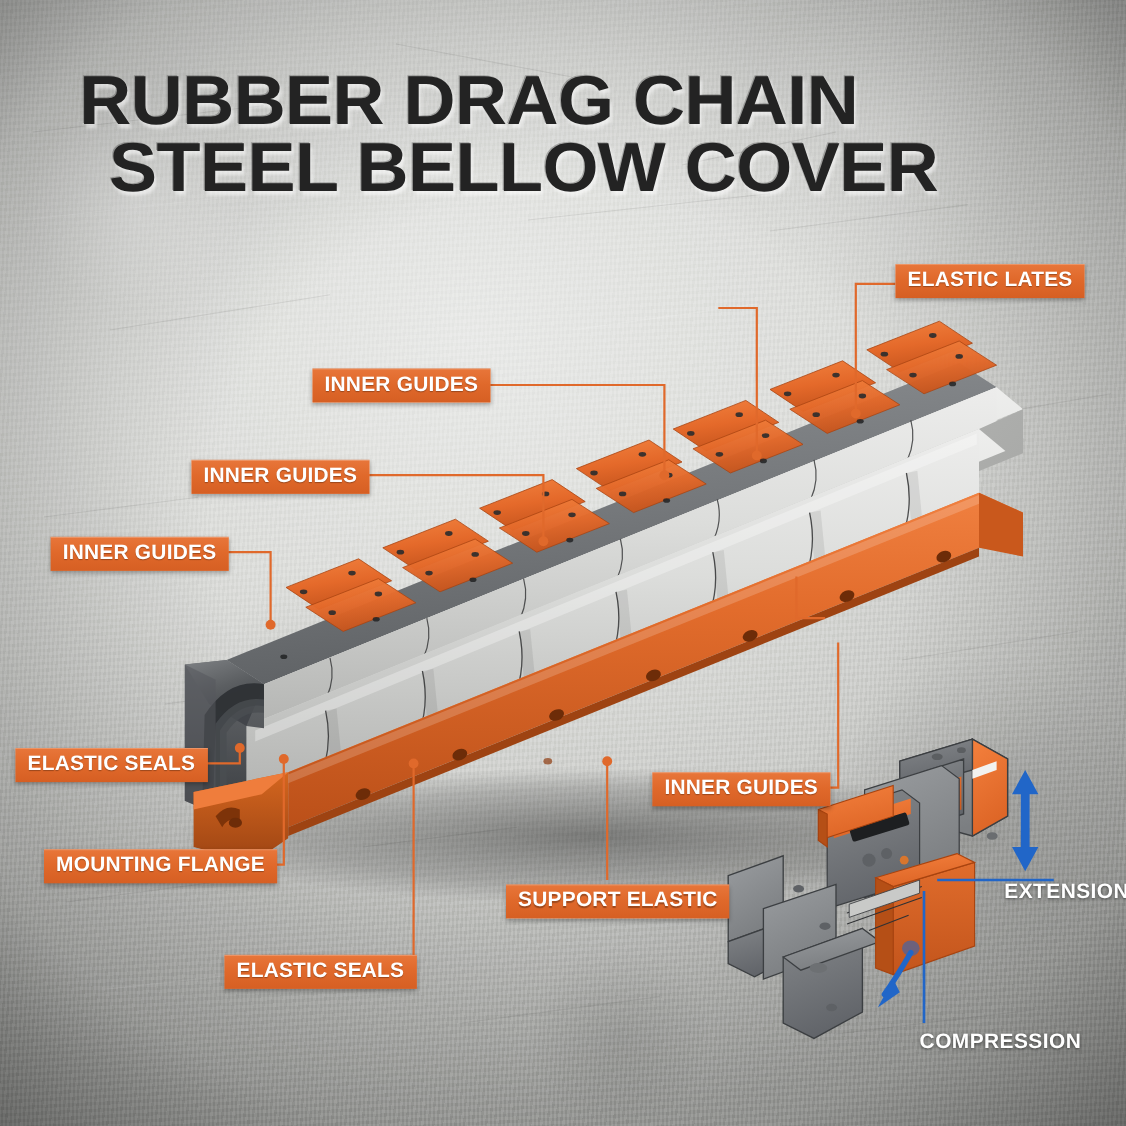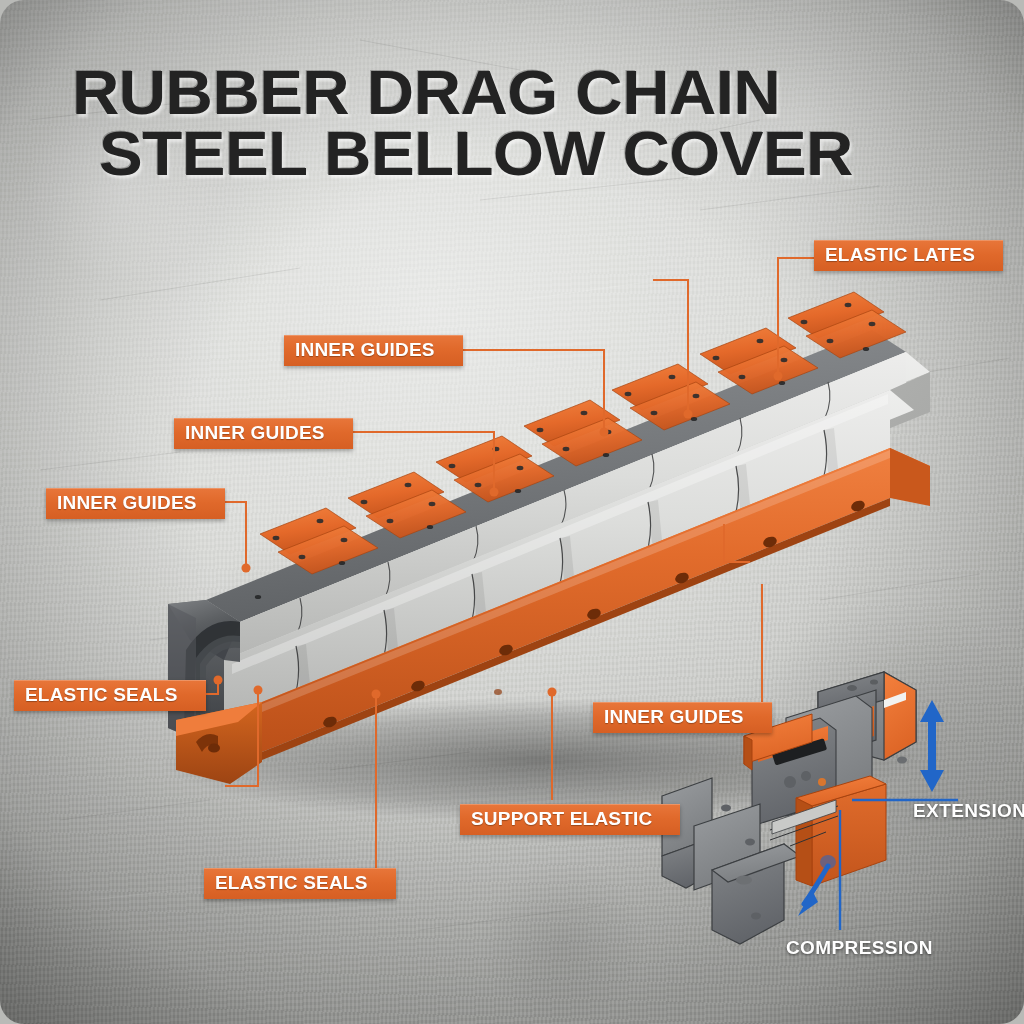--- a/index.html
+++ b/index.html
@@ -1,21 +1,21 @@
 <!DOCTYPE html>
 <html><head>
 <meta charset="utf-8">
 <style>
   html,body{margin:0;padding:0;}
   body{
     width:1024px;height:1024px;overflow:hidden;
     font-family:"Liberation Sans", sans-serif;
     background:#b9bab7;
   }
-  #stage{position:relative;width:1024px;height:1024px;overflow:hidden;border-radius:24px;}
+  #stage{position:relative;width:1024px;height:1024px;overflow:hidden;}
 
   
   .bg{position:absolute;inset:0;}
   .bg-base{
     background:
       radial-gradient(ellipse 85% 70% at 42% 30%, #e7e8e6 0%, #d9dad7 38%, #c3c4c1 68%, #a9aaa7 100%);
   }
   .bg-grain{
     background-image:
       repeating-linear-gradient(93deg, rgba(255,255,255,.16) 0 2px, rgba(0,0,0,.045) 2px 4px),
@@ -42,21 +42,21 @@
     color:#232323;text-shadow:2px 3px 3px rgba(255,255,255,.55), -1px -1px 0 rgba(0,0,0,.25);
     transform:scaleX(1.04);transform-origin:left top;
   }
   #title .l2{display:block;margin-left:26px;}
 
   
   .label{
     position:absolute;box-sizing:border-box;
     background:linear-gradient(180deg,#e8763a 0%, #e0692b 46%, #d65f23 100%);
     color:#ffffff;font-weight:bold;letter-spacing:.2px;
-    padding:5px 28px 6px 11px;white-space:nowrap;
+    padding:5px 11px 6px 11px;white-space:nowrap;
     box-shadow:0 2px 4px rgba(0,0,0,.30), inset 0 1px 0 rgba(255,255,255,.22);
     text-shadow:0 1px 1px rgba(0,0,0,.30);
     font-size:19px;line-height:20px;
   }
 
   
   #leaders{position:absolute;inset:0;pointer-events:none;}
 
   
   .wlab{
@@ -454,21 +454,22 @@
 
   <div class="label" style="left:174px;top:418px;">INNER GUIDES</div>
 
   <div class="label" style="left:46px;top:488px;">INNER GUIDES</div>
 
 
   <div class="label" style="left:593px;top:702px;">INNER GUIDES</div>
 
   <div class="label" style="left:14px;top:680px;">ELASTIC SEALS</div>
 
+  <div class="label" style="left:40px;top:772px;">MOUNTING FLANGE</div>
 
   <div class="label" style="left:460px;top:804px;">SUPPORT ELASTIC</div>
 
   <div class="label" style="left:204px;top:868px;">ELASTIC SEALS</div>
 
   <div class="wlab" style="left:913px;top:800px;">EXTENSION</div>
-  <div class="wlab" style="left:786px;top:937px;">COMPRESSION</div>
+  <div class="wlab" style="left:836px;top:937px;">COMPRESSION</div>
 
 </div>
 
 </body></html>

